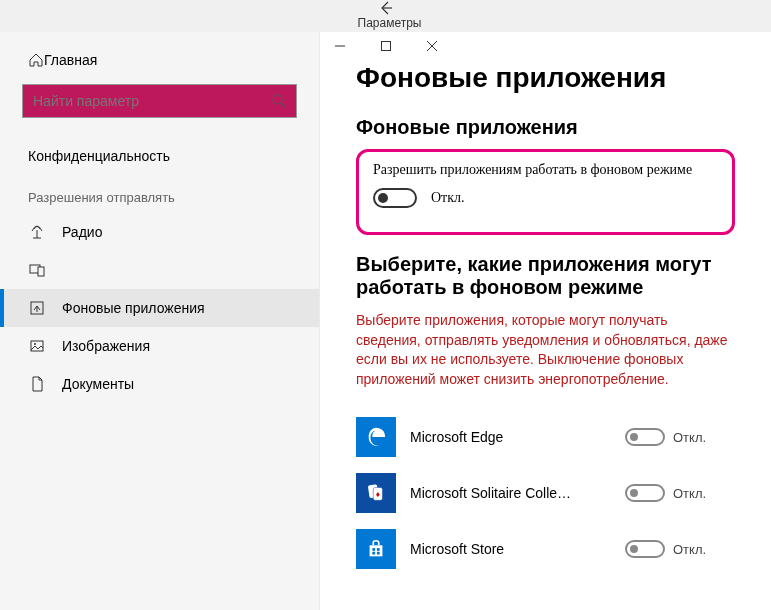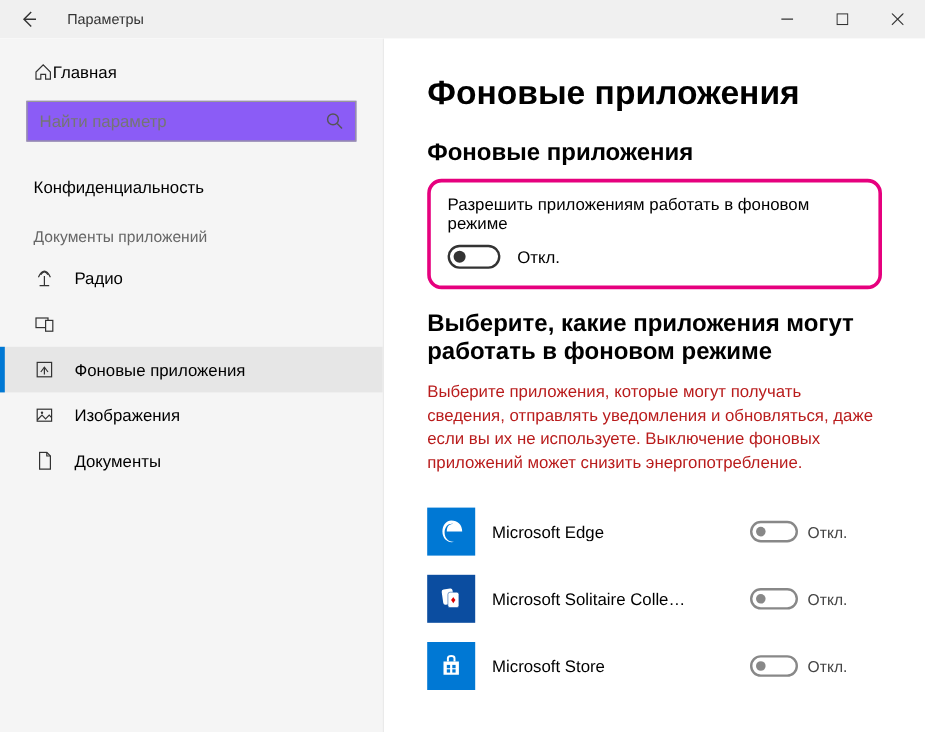--- a/index.html
+++ b/index.html
@@ -17,20 +17,21 @@
   display: flex;
   flex-direction: column;
 }
 .titlebar {
   height: 32px;
   display: flex;
   align-items: center;
   background: #f0f0f0;
   font-size: 12px;
   color: #333;
+  flex-direction: column;
 }
 .titlebar .back {
   width: 48px;
   height: 32px;
   display: flex;
   align-items: center;
   justify-content: center;
   cursor: pointer;
 }
 .titlebar .title { flex: 1; padding-left: 8px; }
@@ -64,21 +65,21 @@
   cursor: pointer;
 }
 .search-wrap {
   margin: 8px 22px 18px 22px;
   position: relative;
 }
 .search {
   width: 100%;
   height: 34px;
   border: 1px solid #999;
-  background: #8b5cf6;
+  background: #be185d;
   padding: 0 36px 0 10px;
   font-size: 14px;
   outline: none;
 }
 .search-icon {
   position: absolute;
   right: 10px;
   top: 50%;
   transform: translateY(-50%);
   color: #555;
@@ -115,22 +116,23 @@
 .main {
   flex: 1;
   padding: 30px 36px 20px 36px;
   overflow-y: auto;
 }
 h1 { font-size: 28px; font-weight: 600; margin-bottom: 22px; }
 h2 { font-size: 20px; font-weight: 600; margin-top: 10px; margin-bottom: 10px; }
 .highlight-box {
   border: 3px solid #E6007E;
   border-radius: 12px;
-  padding: 10px 14px 14px 14px;
+  padding: 10px 14px 24px 14px;
   margin-bottom: 18px;
+  font-family: Liberation Serif, serif;
 }
 .setting-label { font-size: 14px; margin-bottom: 10px; }
 .toggle-row { display: flex; align-items: center; gap: 14px; }
 .toggle {
   width: 44px;
   height: 20px;
   border: 2px solid #333;
   border-radius: 20px;
   position: relative;
   cursor: pointer;
@@ -235,21 +237,21 @@
         <span class="search-icon">
           <svg width="16" height="16" viewBox="0 0 16 16">
               <circle cx="6.5" cy="6.5" r="4.5" stroke="#555" stroke-width="1.2" fill="none"></circle>
               <line x1="10" y1="10" x2="14" y2="14" stroke="#555" stroke-width="1.2"></line>
             </svg>
         </span>
       </div>
 
       <div class="section-label">Конфиденциальность</div>
 
-      <div class="group-label">Документы приложений</div>
+      <div class="group-label">Разрешения отправлять</div>
 
       <div class="nav-item">
         <span class="icon">
           <svg width="16" height="16" viewBox="0 0 16 16">
               <line x1="8" y1="6" x2="8" y2="14" stroke="#333"></line>
               <path d="M5 5 Q8 0 11 5" stroke="#333" fill="none"></path>
               <path d="M3 7 Q8 -3 13 7" stroke="#333" fill="none"></path>
               <line x1="4" y1="14" x2="12" y2="14" stroke="#333"></line>
             </svg>
         </span>

